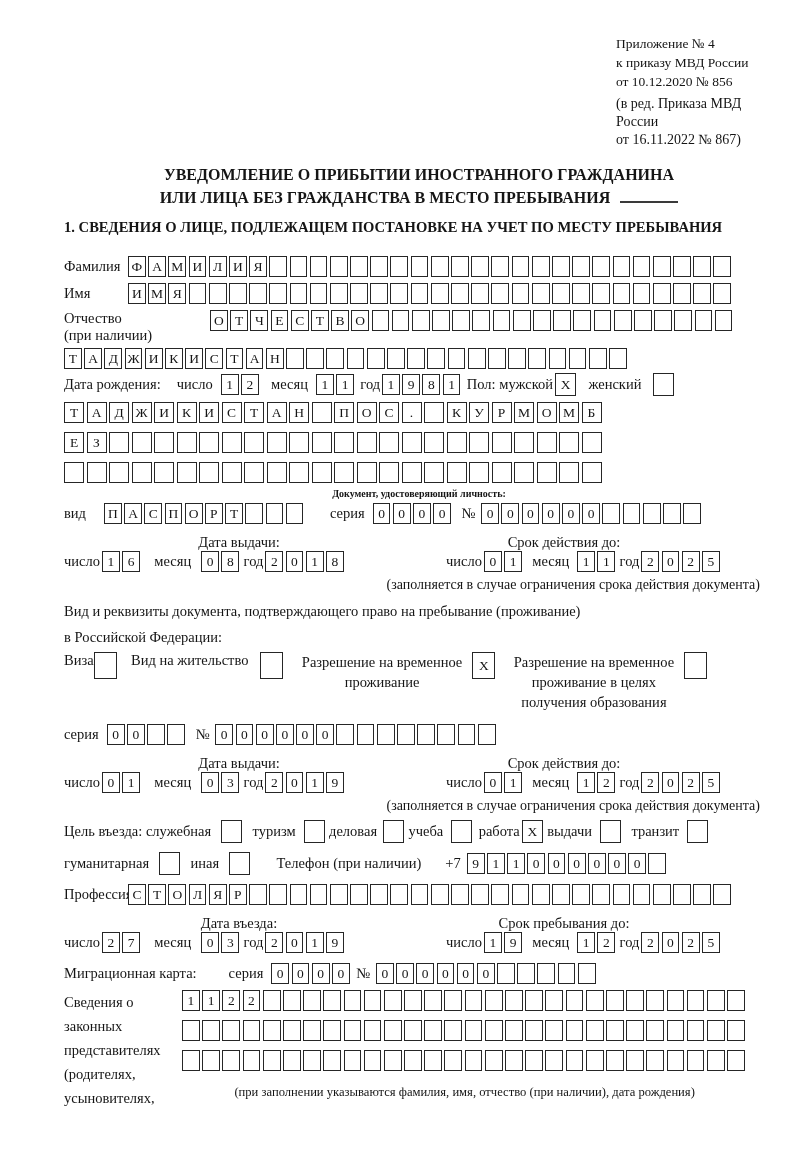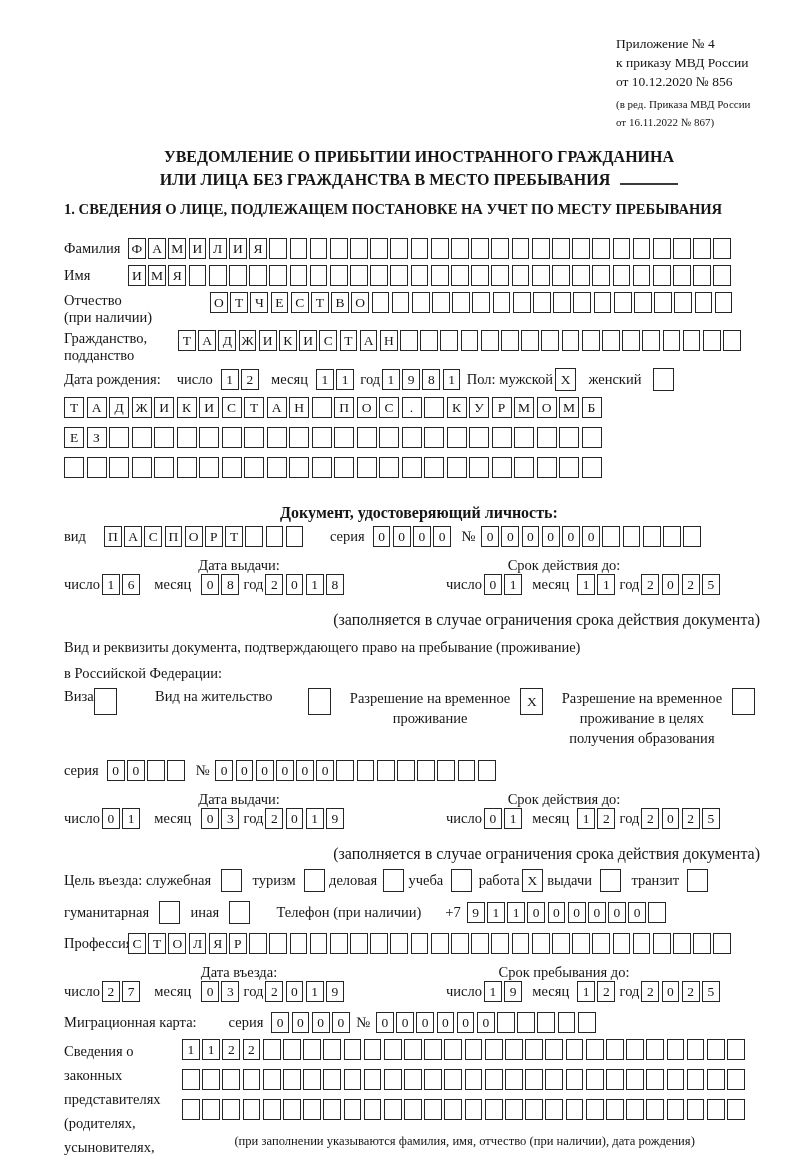--- a/index.html
+++ b/index.html
@@ -1,49 +1,49 @@
 <!DOCTYPE html>
 <html><head>
 <meta charset="utf-8">
 <style>
   html,body{margin:0;padding:0;background:#fff;}
   body{width:800px;height:1163px;overflow:hidden;color:#151515;
        font-family:"Liberation Serif","DejaVu Serif",serif;font-size:14.5px;}
   .page{box-sizing:border-box;width:800px;height:896px;padding:34px 26px 0 64px;font-family:Liberation Serif, serif;}
   
   .annex{margin-left:552px;line-height:19px;font-size:13.5px;}
-  .amend{margin-left:552px;line-height:18px;font-size:11px;margin-top:4px;}
+  .amend{margin-left:552px;line-height:18px;font-size:14px;margin-top:4px;}
   .forma{text-align:right;padding-right:12px;font-weight:bold;font-size:15px;margin-top:16px;letter-spacing:.5px;}
   .title{text-align:center;font-weight:bold;font-size:16px;line-height:23px;margin-top:14px;}
   .blank-underline{display:inline-block;width:58px;border-bottom:2.2px solid #3a3a3a;height:14px;margin-left:10px;vertical-align:baseline;}
   .section-heading{font-weight:bold;font-size:14.6px;margin-top:10px;white-space:nowrap;}
   
   .row{display:flex;align-items:center;margin-top:8px;}
   .row.top{align-items:flex-start;}
   .lbl{flex-shrink:0;}
   .w64{width:64px;}.w114{width:114px;}.w140{width:140px;}.w146{width:146px;}.w40{width:40px;}.w118{width:118px;}
   .cells{display:flex;flex-wrap:nowrap;flex-shrink:0;}
   .cell{box-sizing:content-box;width:15.8px;height:19px;border:1.6px solid #262626;margin-right:2.4px;
         display:flex;align-items:center;justify-content:center;font-size:13.5px;background:#fff;flex-shrink:0;}
   .wide .cell{width:18px;margin-right:2.5px;}
   .cbox .cell{width:19px;height:21px;}
   .bigbox .cell{width:21px;height:25px;}
   .lh24{line-height:24px;}
   .mt0{margin-top:0;}.mt4{margin-top:4px;}.mt6{margin-top:6px;}.mt9{margin-top:9px;}.mt10{margin-top:10px;}
   .mt12{margin-top:12px;}.mt20{margin-top:20px;}
   .ml2{margin-left:2px;}.ml4{margin-left:4px;}.ml6{margin-left:6px;}.ml8{margin-left:8px;}.ml10{margin-left:10px;}
-  .ml12{margin-left:12px;}.ml16{margin-left:16px;}.ml20{margin-left:36px;}.ml24{margin-left:24px;}.ml32{margin-left:32px;}
+  .ml12{margin-left:12px;}.ml16{margin-left:16px;}.ml20{margin-left:12px;}.ml24{margin-left:24px;}.ml32{margin-left:32px;}
   .dates-hdr{display:flex;margin-top:10px;}
   .dh-left{width:350px;text-align:center;}
   .dh-right{flex:1;text-align:center;padding-right:60px;}
   .dgroup{display:flex;align-items:center;flex-shrink:0;}
   .dgroup-left{width:350px;}
-  .note-right{text-align:right;font-size:16px;margin-top:16px;padding-right:14px;}
+  .note-right{text-align:right;font-size:14px;margin-top:5px;padding-right:14px;}
   .permit-label{text-align:center;line-height:20px;flex-shrink:0;}
-  .center-bold{text-align:center;font-weight:bold;font-size:16px;margin-top:26px;}
+  .center-bold{text-align:center;font-weight:bold;font-size:10px;margin-top:5px;}
   .bottom-note{font-size:12.6px;margin-top:6px;text-align:center;padding-left:120px;}
 </style>
 </head>
 <body>
 
 <div class="page">
 
   <div class="annex">
     <div>Приложение № 4</div>
     <div>к приказу МВД России</div>
@@ -162,24 +162,20 @@
         <span class="cell"></span>
         <span class="cell"></span>
         <span class="cell"></span>
         <span class="cell"></span>
         <span class="cell"></span>
         <span class="cell"></span>
       </span>
   </div>
 
   <div class="row top mt4">
-    <div class="lbl w114">
-      <div>Гражданство,</div>
-      <div>подданство</div>
-    </div>
     <span class="cells">
         <span class="cell">Т</span>
         <span class="cell">А</span>
         <span class="cell">Д</span>
         <span class="cell">Ж</span>
         <span class="cell">И</span>
         <span class="cell">К</span>
         <span class="cell">И</span>
         <span class="cell">С</span>
         <span class="cell">Т</span>

